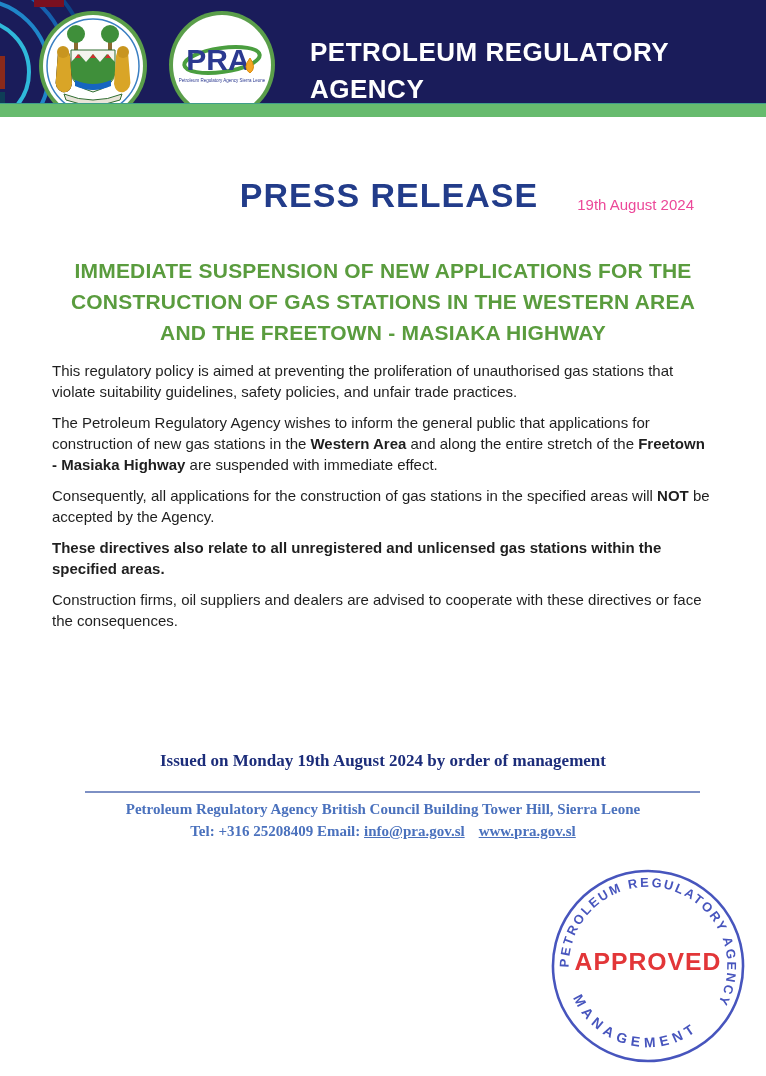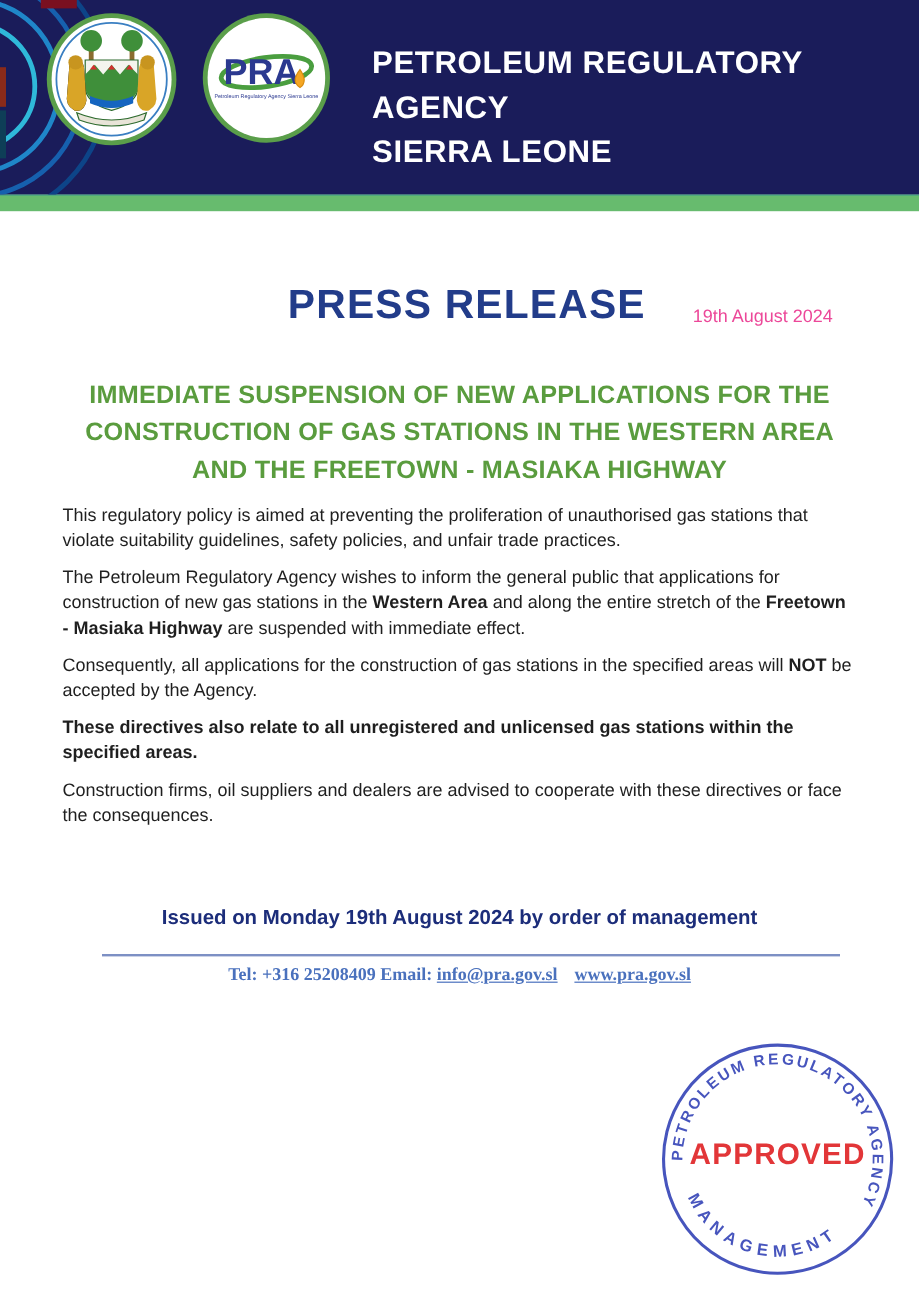--- a/index.html
+++ b/index.html
@@ -5,21 +5,21 @@
   * { margin:0; padding:0; box-sizing:border-box; }
   html,body { background:#e8e8e8; }
   body { font-family:"Liberation Sans", sans-serif; }
   .page {
     position:relative; width:766px; height:1076px; margin:0 auto;
     background:#ffffff; overflow:hidden;
   }
 
   
   .header {
-    position:relative; height:162px;
+    position:relative; height:103px;
     background: var(--header-navy, #1a1c5a);
     overflow:hidden;
   }
   .arcs { position:absolute; left:-78px; top:-28px; width:260px; height:260px; }
   .flag-tab { position:absolute; left:34px; top:0; width:30px; height:7px; background:#7a1020; }
   .edge-bar { position:absolute; left:0; top:56px; width:5px; height:33px; background:#8a2a1a; }
   .edge-bar2 { position:absolute; left:0; top:92px; width:5px; height:40px; background:#0e3e57; }
   .logo { position:absolute; top:10px; }
   .logo.coat { left:38px; width:110px; height:112px; }
   .logo.pra  { left:168px; width:108px; height:110px; }
@@ -48,22 +48,22 @@
   }
   .headline span { display:block; }
 
   .body { margin:12px 52px 0 52px; color:#1f1f1f; font-size:15px; line-height:21px; }
   .body p { margin-top:10px; }
   .body p.gap-large { margin-top:36px; }
   .body b { font-weight:bold; }
   .body p.all-bold { font-weight:bold; }
 
   .issued {
-    margin-top:65px; text-align:center;
-    color: var(--issued-navy, #1c2d7a); font-size:17px; font-weight:bold;
+    margin-top:120px; text-align:center;
+    color: var(--issued-navy, #1c2d7a); font-size:17px; font-weight:bold;font-family:Liberation Serif, serif;
   }
   .divider {
     margin:20px 66px 0 85px; border:none;
     border-top:2px solid #7d90c4;
   }
   .footer {
     margin-top:5px; text-align:center;
     font-family:"Liberation Serif", serif; font-weight:bold;
     color: var(--footer-blue, #4a71bd); font-size:15px; line-height:22px;
   }
@@ -158,20 +158,21 @@
       <p><span>Consequently, all applications for the construction of gas stations in the specified areas will </span><b>NOT</b><span> be accepted by the Agency.</span></p>
       <p class="all-bold"><span>These directives also relate to all unregistered and unlicensed gas stations within the specified areas.</span></p>
       <p><span>Construction firms, oil suppliers and dealers are advised to cooperate with these directives or face the consequences.</span></p>
     </div>
 
     <div class="issued">Issued on Monday 19th August 2024 by order of management</div>
 
     <hr class="divider">
 
     <div class="footer">
+      <div>Petroleum Regulatory Agency British Council Building Tower Hill, Sierra Leone</div>
       <div>
         <span>Tel: +316 25208409 Email: </span><a class="flink">info@pra.gov.sl</a><a class="flink">www.pra.gov.sl</a>
       </div>
     </div>
   </main>
 
   <div class="stamp">
     <svg width="198" height="198" viewBox="0 0 200 200">
       <g transform="rotate(14 100 100)">
         <circle cx="100" cy="100" r="96" fill="none" stroke="#3847b8" stroke-width="2.6"></circle>

